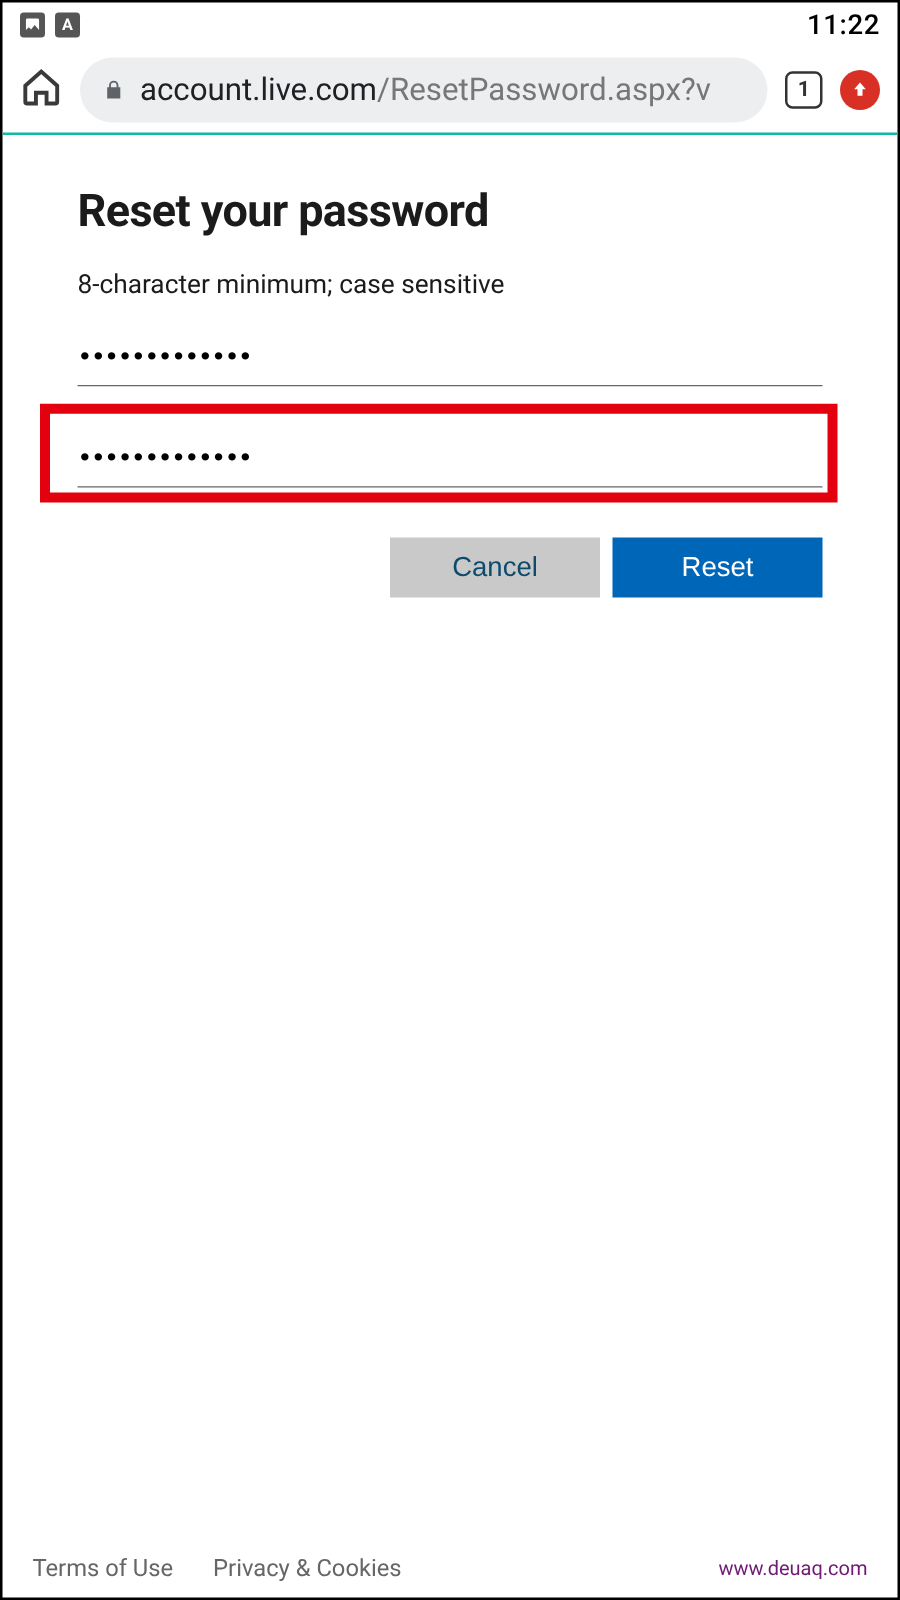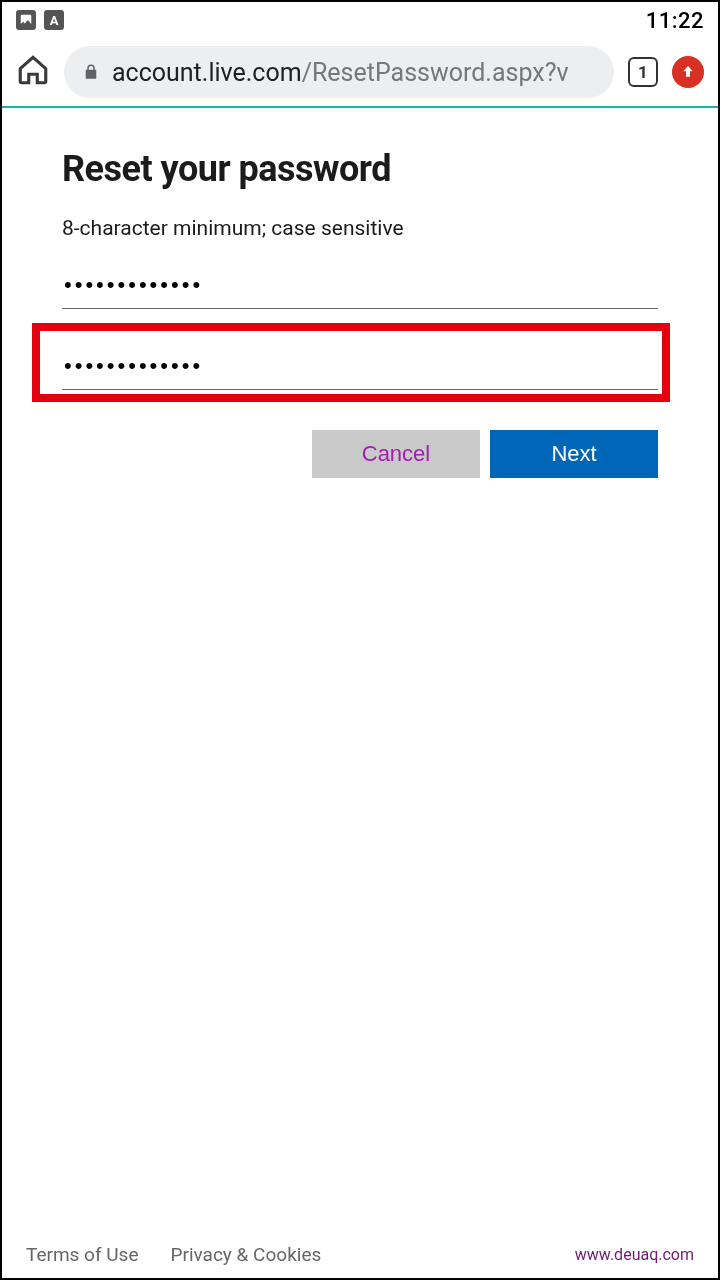--- a/index.html
+++ b/index.html
@@ -36,21 +36,21 @@
   .page-title { font-size: 36px; font-weight: 700; color: #1b1b1b; margin-bottom: 26px; letter-spacing: -0.5px; }
   .hint { font-size: 21px; color: #1b1b1b; margin-bottom: 22px; }
 
   .pw-field { width: 100%; border: none; border-bottom: 1.5px solid #666; font-size: 22px; padding: 10px 2px; letter-spacing: 3px; outline: none; background: transparent; }
   .pw-wrap { margin-bottom: 34px; }
   .pw-wrap2 { position: relative; margin-bottom: 40px; }
   .red-box { position: absolute; border: 8px solid #e3000f; left: -30px; right: -12px; top: -20px; bottom: -12px; pointer-events: none; }
 
   .btn-row { display: flex; justify-content: flex-end; gap: 10px; }
   .btn { width: 168px; height: 48px; font-size: 22px; border: none; cursor: pointer; }
-  .btn-cancel { background: #c9c9c9; color: #a21caf; }
+  .btn-cancel { background: #c9c9c9; color: #0c4a6e; }
   .btn-next { background: #0067b8; color: #fff; }
 
   .footer { position: absolute; bottom: 12px; left: 24px; right: 24px; display: flex; align-items: center; justify-content: space-between; font-size: 19px; color: #666; gap: 20px; }
   .footer-left { display: flex; gap: 32px; }
   .watermark { font-size: 16px; color: #701a75; }
 </style>
 </head>
 <body>
 
 <div class="status-bar">
@@ -100,21 +100,21 @@
     <input type="password" class="pw-field" value="•••••••••••••" style="">
   </div>
 
   <div class="pw-wrap2">
     <input type="password" class="pw-field" value="•••••••••••••" style="">
     <div class="red-box"></div>
   </div>
 
   <div class="btn-row">
     <button class="btn btn-cancel">Cancel</button>
-    <button class="btn btn-next">Next</button>
+    <button class="btn btn-next">Reset</button>
   </div>
 </div>
 
 <div class="footer">
   <div class="footer-left">
     <span>Terms of Use</span>
     <span>Privacy &amp; Cookies</span>
   </div>
   <span class="watermark">www.deuaq.com</span>
 </div>

